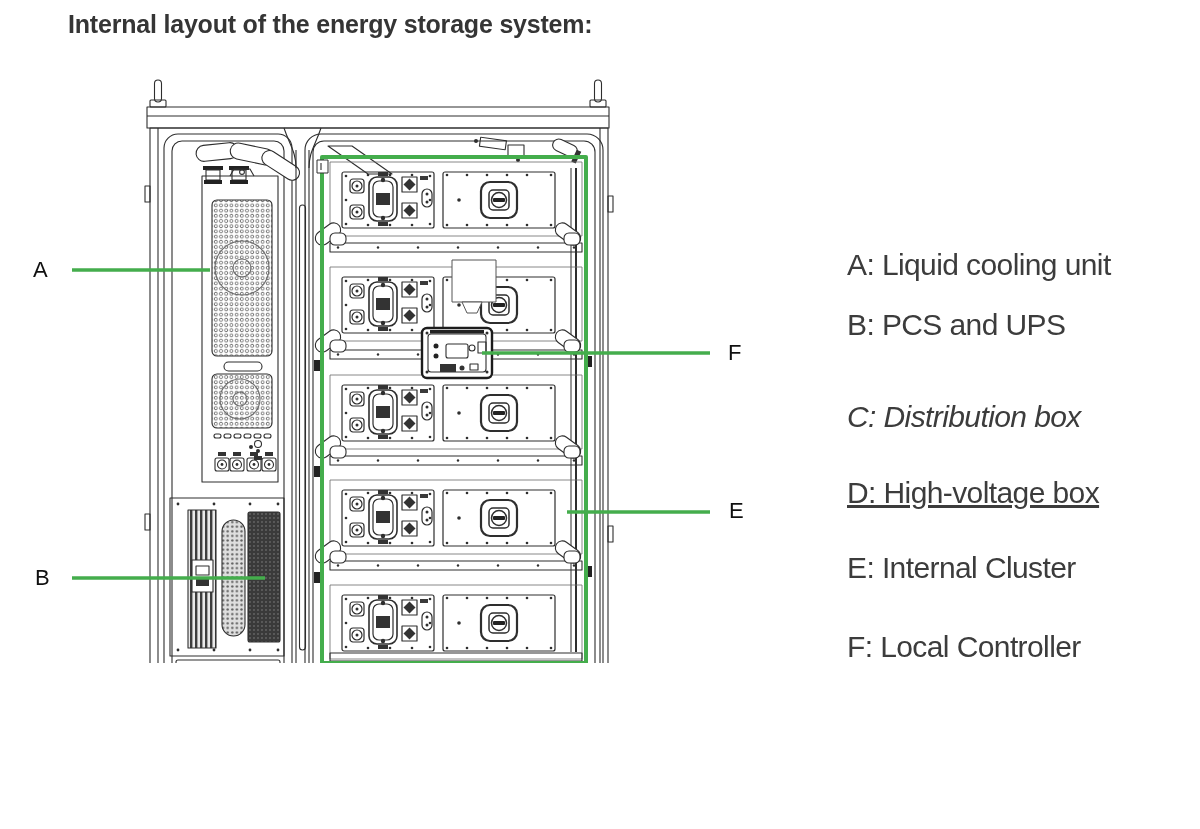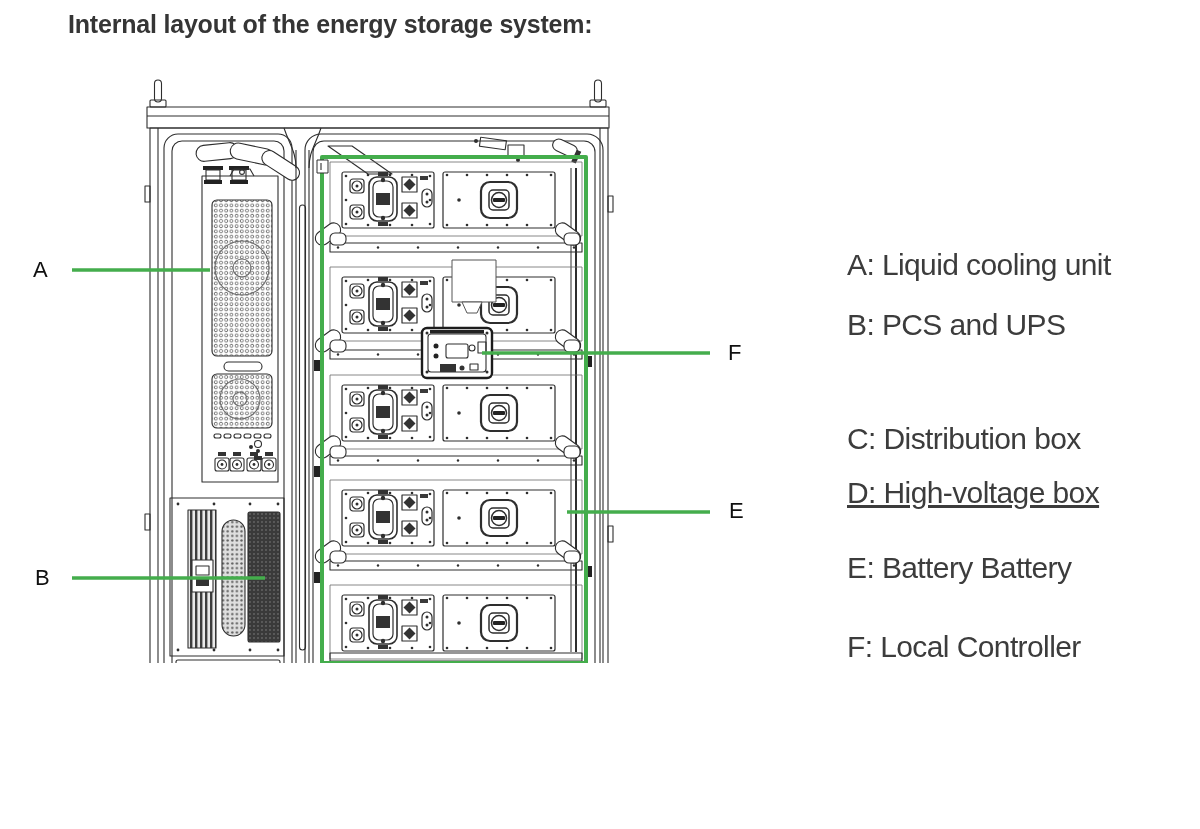--- a/index.html
+++ b/index.html
@@ -9,21 +9,21 @@
          letter-spacing:-0.2px;white-space:nowrap;}
   .callout-letter{position:absolute;font-size:22px;font-weight:400;color:#101010;line-height:1;}
   .cl-a{left:33px;top:259px;}
   .cl-b{left:35px;top:567px;}
   .cl-c{left:36px;top:713px;}
   .cl-f{left:728px;top:342px;}
   .cl-e{left:729px;top:500px;}
   .cl-d{left:728px;top:710px;}
   .legend-item{position:absolute;left:815px;font-size:30px;color:#3c3c3c;letter-spacing:-0.6px;
          line-height:1;white-space:nowrap;margin-left:32px;}
-  .lg-0{top:250px;} .lg-1{top:310px;} .lg-2{top:424px;}
+  .lg-0{top:250px;} .lg-1{top:310px;} .lg-2{top:402px;font-style:italic;}
   .lg-3{top:478px;text-decoration:underline;} .lg-4{top:553px;} .lg-5{top:632px;}
   svg{position:absolute;left:0;top:0;}
 </style>
 </head>
 <body>
 
 <div class="stage">
 
   <div class="title">Internal layout of the energy storage system:</div>
 
@@ -474,17 +474,17 @@
   <div class="callout-letter cl-c">C</div>
   <div class="callout-letter cl-f">F</div>
   <div class="callout-letter cl-e">E</div>
   <div class="callout-letter cl-d">D</div>
 
   <div>
     <div class="legend-item lg-0">A: Liquid cooling unit</div>
     <div class="legend-item lg-1">B: PCS and UPS</div>
     <div class="legend-item lg-2">C: Distribution box</div>
     <div class="legend-item lg-3">D: High-voltage box</div>
-    <div class="legend-item lg-4">E: Battery Battery</div>
+    <div class="legend-item lg-4">E: Internal Cluster</div>
     <div class="legend-item lg-5">F: Local Controller</div>
   </div>
 
 </div>
 
 </body></html>

